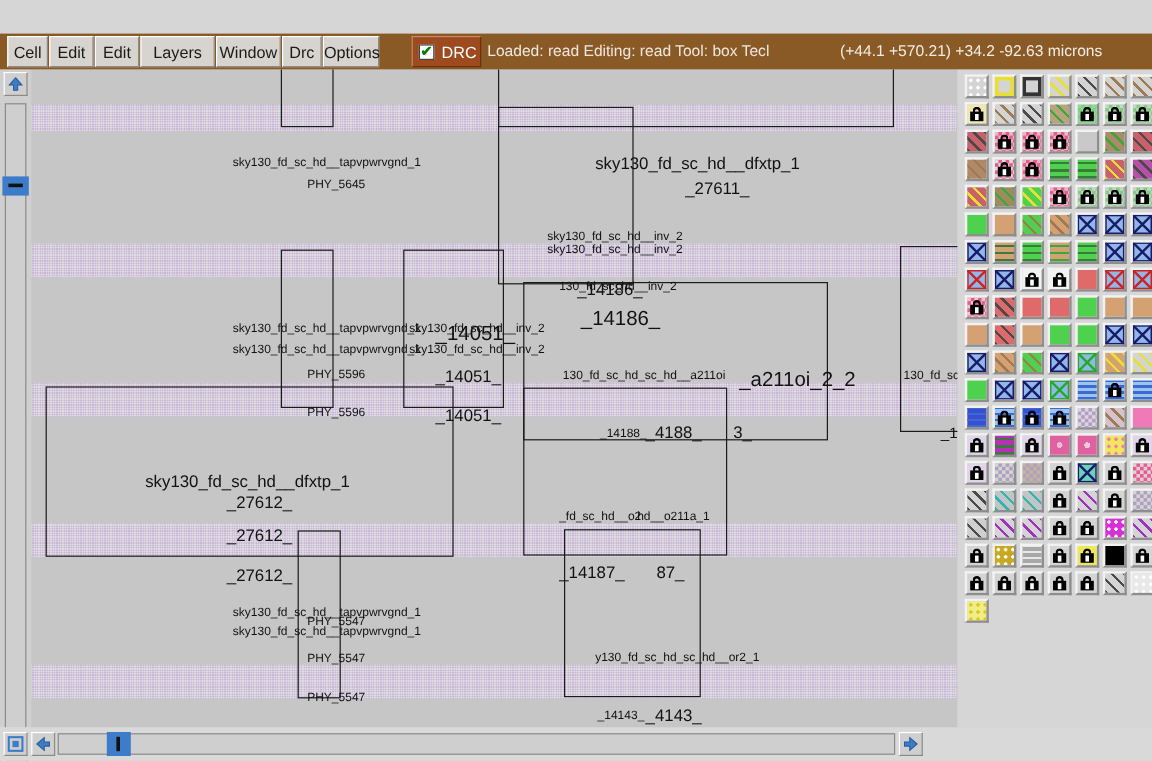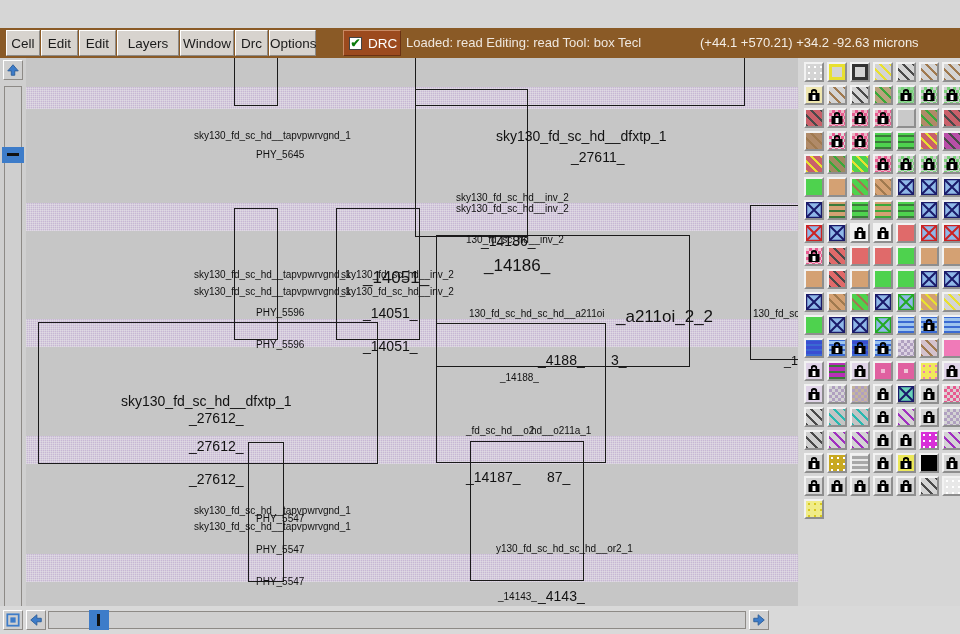--- a/index.html
+++ b/index.html
@@ -215,21 +215,21 @@
       <div class="lbl sm" style="left: 168px; top: 228px;">sky130_fd_sc_hd__tapvpwrvgnd_1</div>
       <div class="lbl sm" style="left: 230px; top: 249px;">PHY_5596</div>
       <div class="lbl sm" style="left: 230px; top: 281px;">PHY_5596</div>
       <div class="lbl sm" style="left: 315px; top: 211px;">sky130_fd_sc_hd__inv_2</div>
       <div class="lbl sm" style="left: 315px; top: 228px;">sky130_fd_sc_hd__inv_2</div>
       <div class="lbl lg" style="left: 337px; top: 210px;">_14051_</div>
       <div class="lbl xl" style="left: 337px; top: 247px;">_14051_</div>
       <div class="lbl xl" style="left: 337px; top: 280px;">_14051_</div>
       <div class="lbl sm" style="left: 443px; top: 250px;">130_fd_sc_hd_sc_hd__a211oi</div>
       <div class="lbl lg" style="left: 590px; top: 249px;">_a211oi_2_2</div>
-      <div class="lbl sm" style="left: 474px; top: 314px;">_14188_</div>
+      <div class="lbl sm" style="left: 474px; top: 298px;">_14188_</div>
       <div class="lbl xl" style="left: 512px; top: 294px;">_4188_</div>
       <div class="lbl xl" style="left: 585px; top: 294px;">3_</div>
       <div class="lbl sm" style="left: 727px; top: 250px;">130_fd_sc_hd_</div>
       <div class="lbl md" style="left: 758px; top: 296px;">_14142_</div>
       <div class="lbl xl" style="left: 95px; top: 335px;">sky130_fd_sc_hd__dfxtp_1</div>
       <div class="lbl xl" style="left: 163px; top: 352px;">_27612_</div>
       <div class="lbl xl" style="left: 163px; top: 380px;">_27612_</div>
       <div class="lbl xl" style="left: 163px; top: 413px;">_27612_</div>
       <div class="lbl sm" style="left: 440px; top: 367px;">_fd_sc_hd__o2</div>
       <div class="lbl sm" style="left: 505px; top: 367px;">hd__o211a_1</div>

